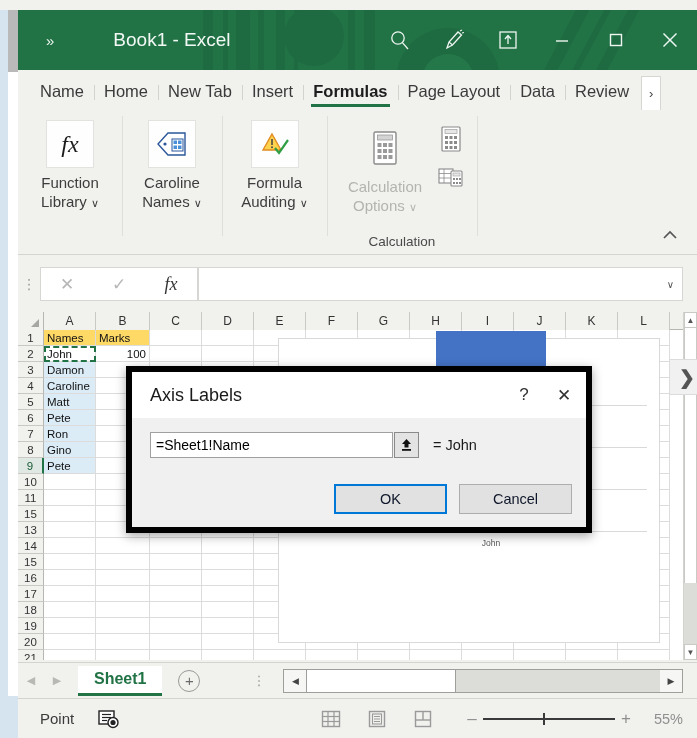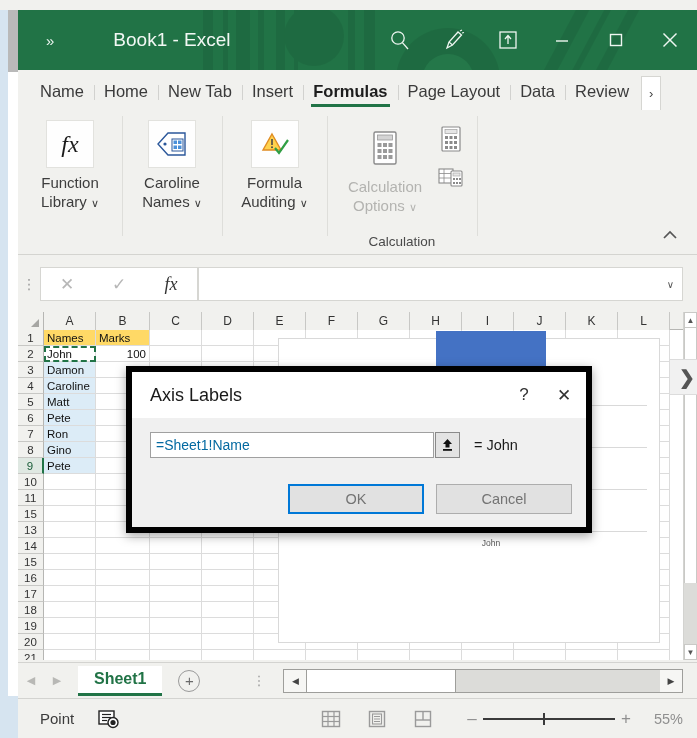--- a/index.html
+++ b/index.html
@@ -226,35 +226,35 @@
   }
   .dlg-title h1 { font-size: 18px; font-weight: normal; color: #1a1a1a; }
   .dlg-title .sp { flex: 1; }
   .dlg-help { width: 36px; text-align: center; font-size: 17px; color: #333; }
   .dlg-close { width: 44px; text-align: center; font-size: 17px; color: #333; }
   .dlg-body { padding: 14px 18px 0 18px; }
   .dlg-label { font-size: 14.5px; color: #1a1a1a; margin-bottom: 8px; }
   .dlg-label u { text-decoration: underline; }
   .dlg-inrow { display: flex; align-items: center; }
   .dlg-input {
-    width: 284px; height: 26px; background: #fff; border: 1px solid #a0a0a0;
-    font-size: 14px; color: #0369a1; padding: 0 5px; display: flex; align-items: center;
+    width: 243px; height: 26px; background: #fff; border: 1px solid #a0a0a0;
+    font-size: 14px; color: #000000; padding: 0 5px; display: flex; align-items: center;
     font-family: "Liberation Sans", sans-serif;
   }
   .dlg-collapse {
     width: 25px; height: 26px; background: #e3e3e3; border: 1px solid #8a8a8a;
     margin-left: 1px; display: flex; align-items: center; justify-content: center;
   }
   .dlg-eq { margin-left: 14px; font-size: 14.5px; color: #1a1a1a; }
   .dlg-btns {
     position: absolute; right: 14px; bottom: 13px; display: flex; gap: 12px;
   }
   .dbtn {
-    width: 136px; height: 30px; background: #e1e1e1; border: 1px solid #adadad;
-    font-size: 14.5px; color: #737373;
+    width: 113px; height: 30px; background: #e1e1e1; border: 1px solid #adadad;
+    font-size: 14.5px; color: #0f172a;
     display: flex; align-items: center; justify-content: center; text-align: center;
   }
   .dbtn.default { border: 2px solid #0078d7; }
 
   
   .sheetbar {
     position: absolute; left: 18px; top: 662px; right: 0; height: 36px;
     background: #f1f1ee; display: flex; align-items: center;
     border-top: 1px solid #d3d3d0;
   }

